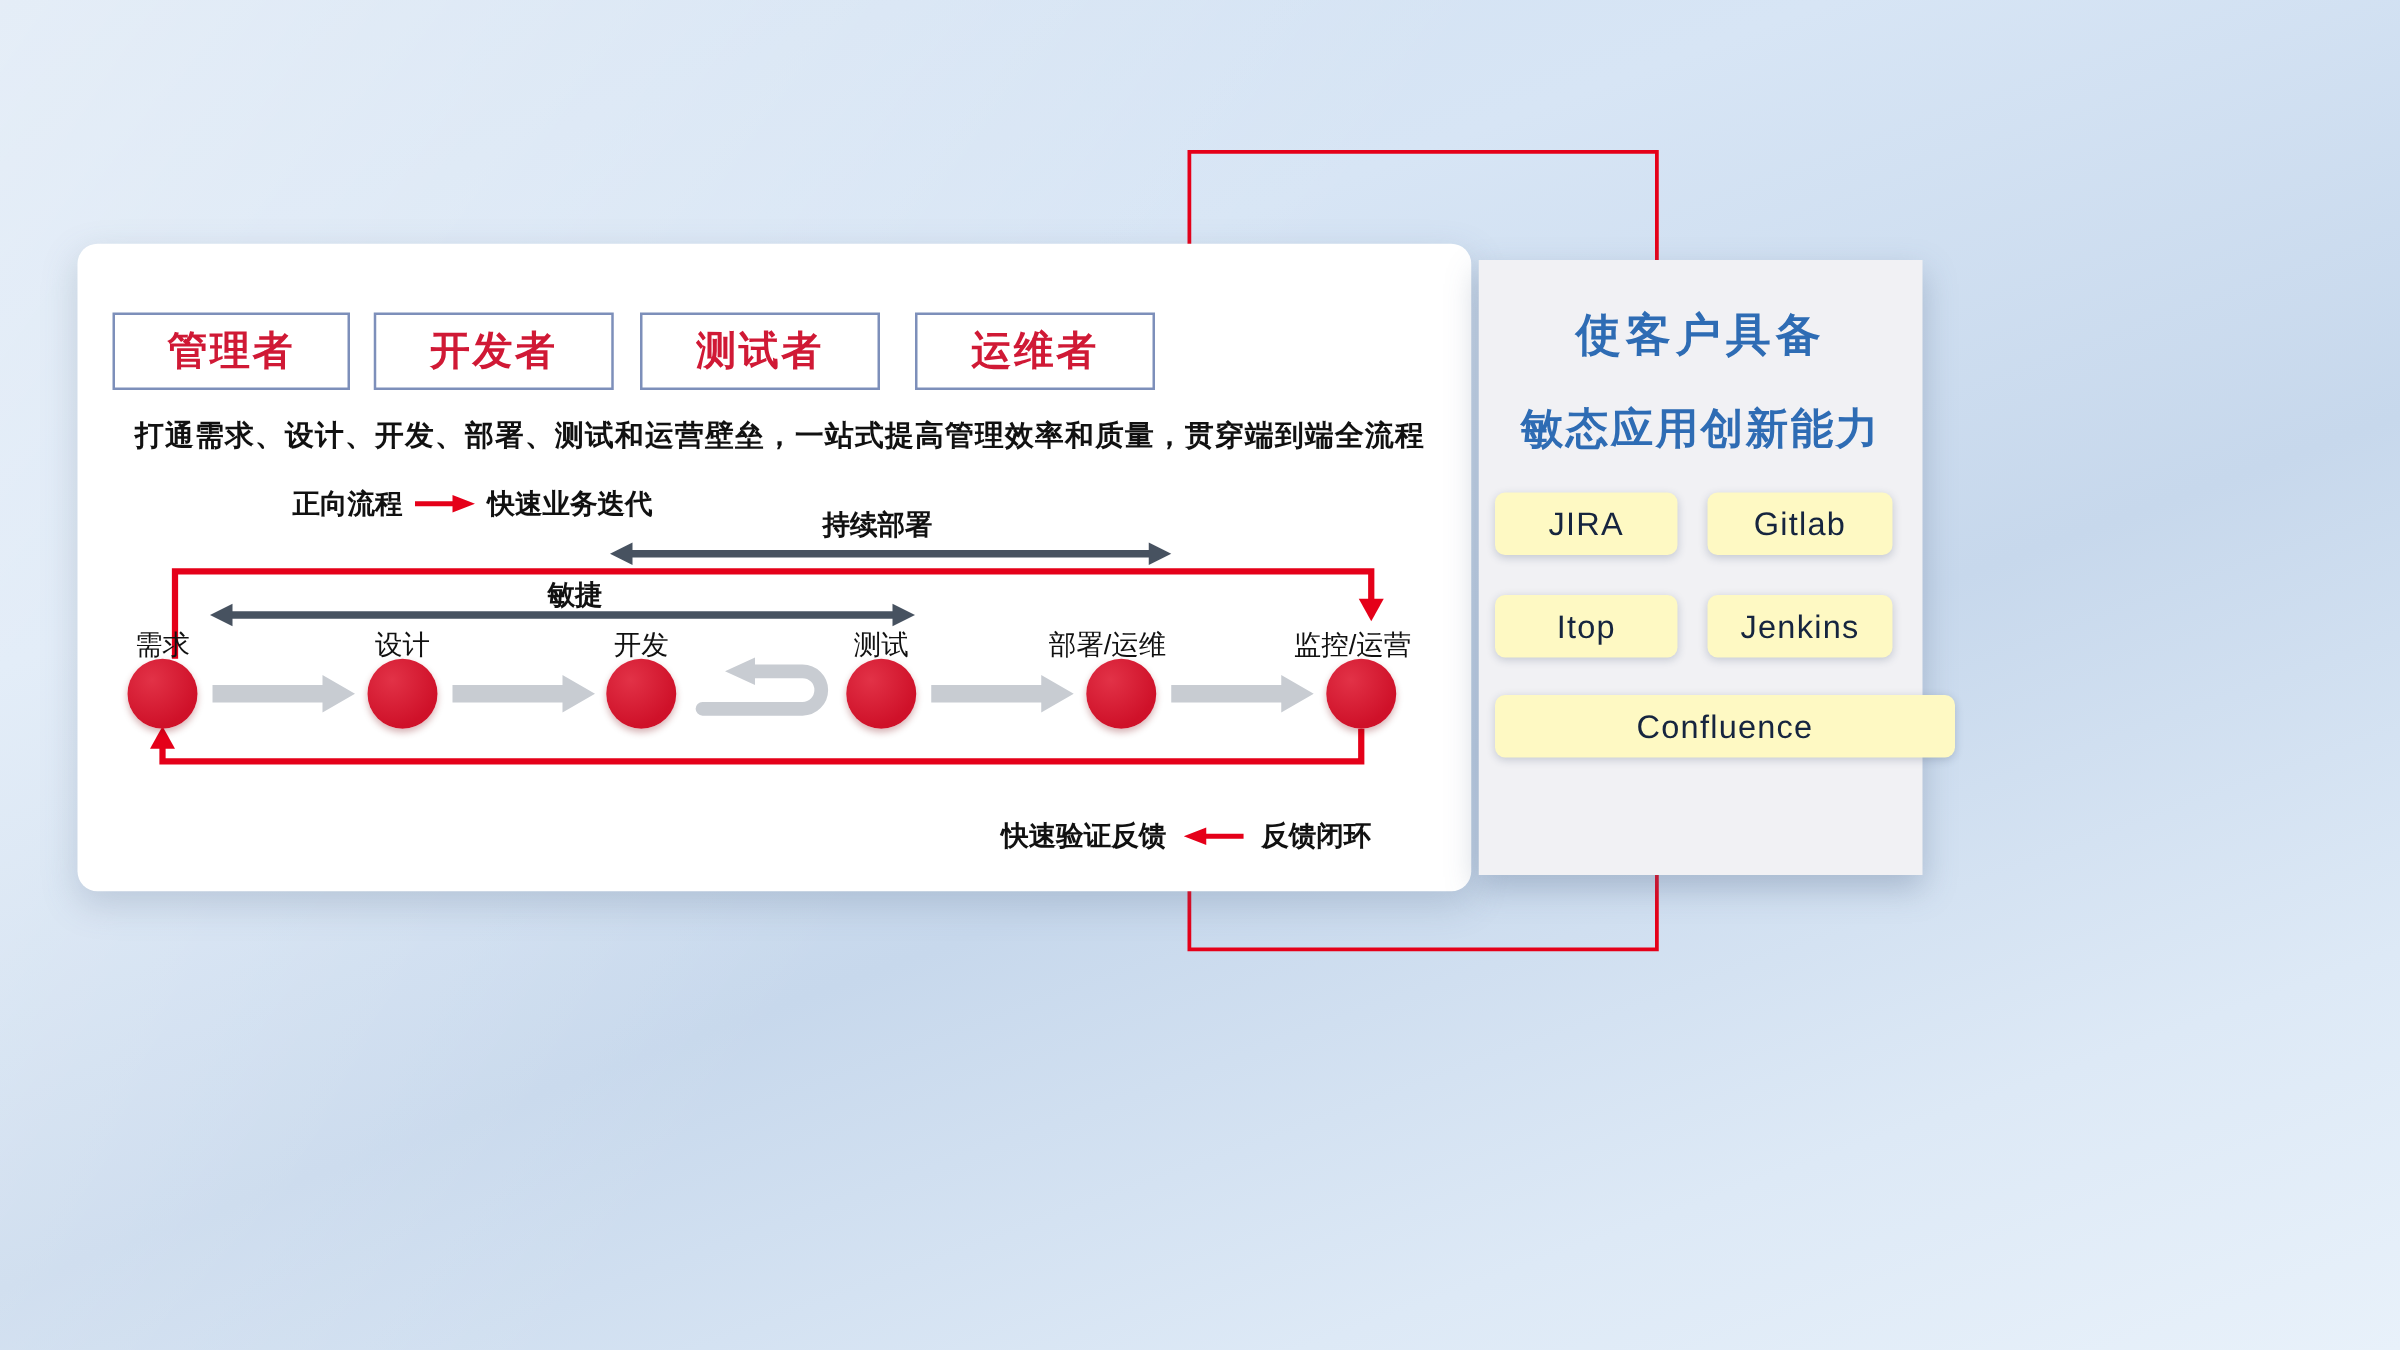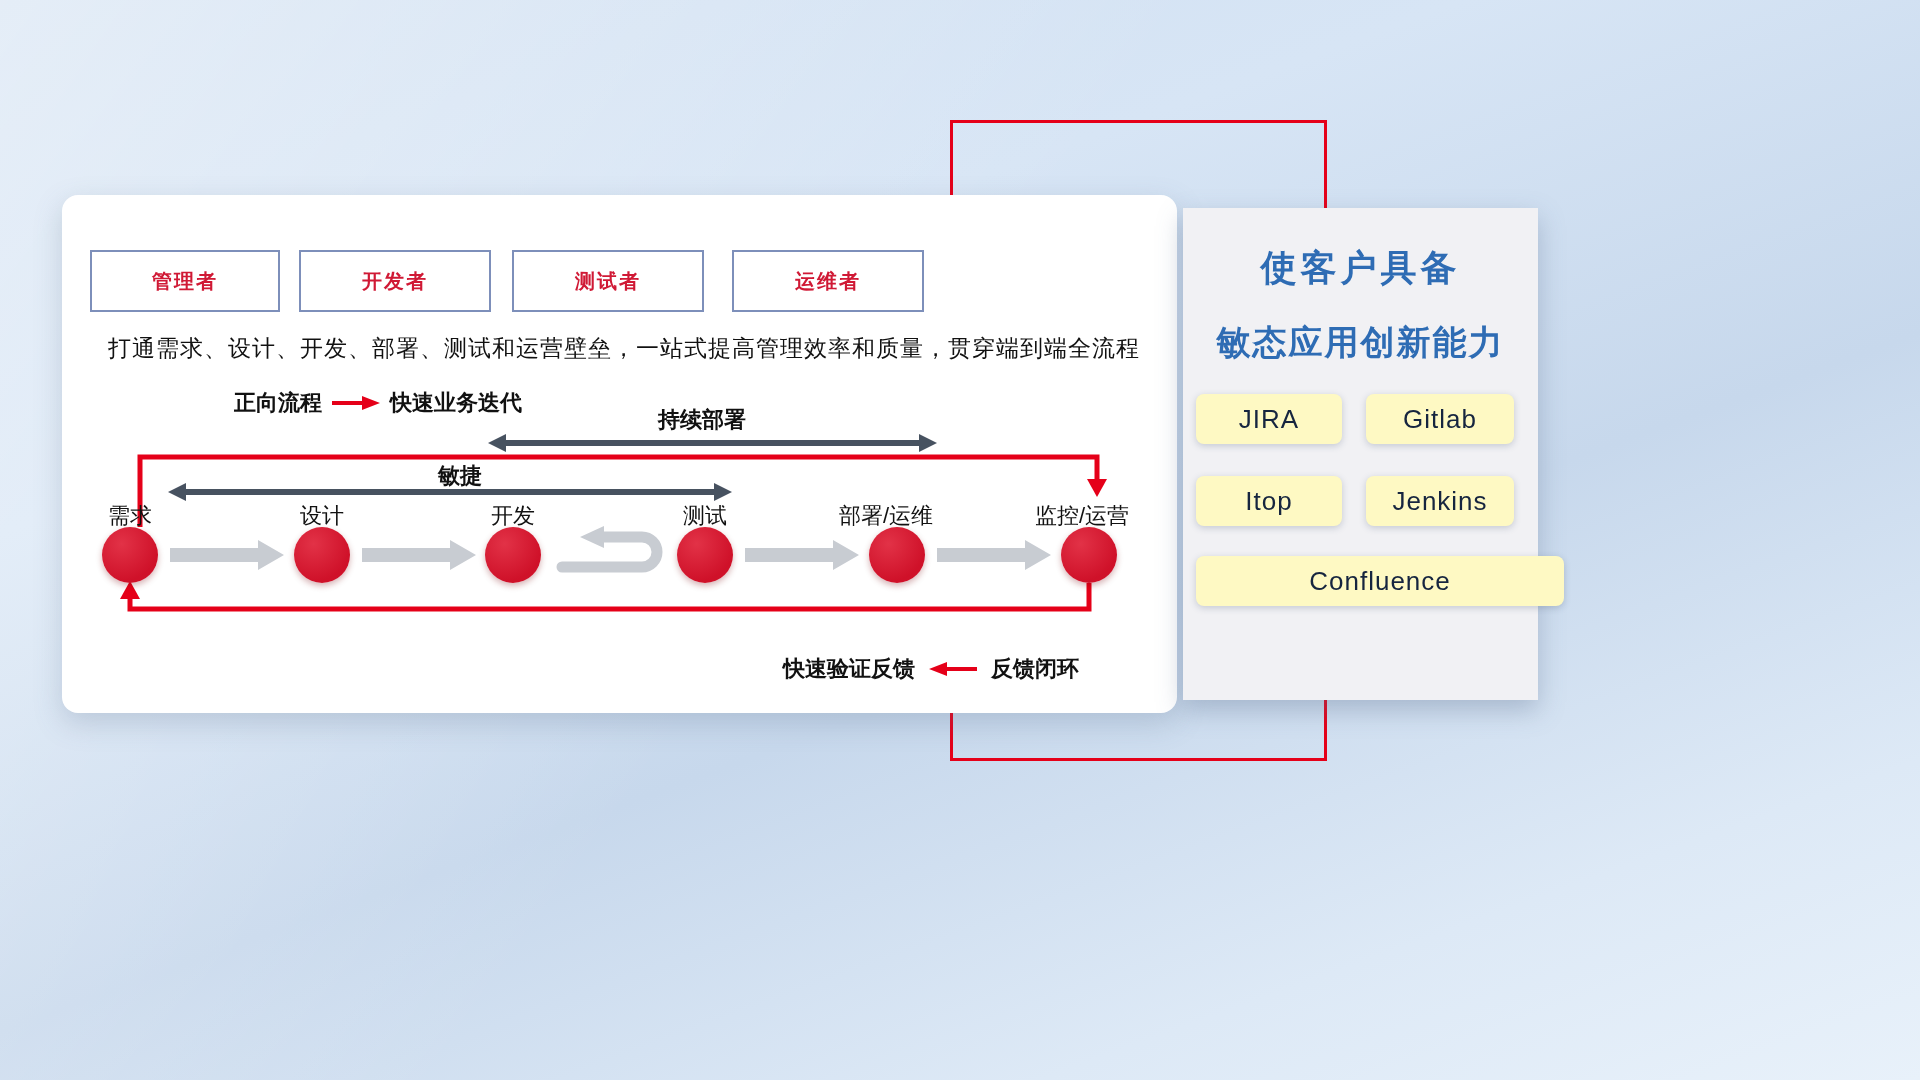--- a/index.html
+++ b/index.html
@@ -26,41 +26,41 @@
     position:absolute; left:62px; top:195px; width:1115px; height:518px;
     background:#ffffff; border-radius:16px; z-index:2;
     box-shadow:0 10px 28px rgba(90,110,140,0.25);
   }
 
   
   .role-box {
     position:absolute; top:55px; height:62px;
     border:2px solid #7d8fba; background:#fff;
     display:flex; align-items:center; justify-content:center;
-    color:#d01935; font-weight:bold; font-size:20px; letter-spacing:2px;
+    color:#d01935; font-weight:bold; font-size:32px; letter-spacing:2px;
   }
   .role-1 { left:28px;  width:190px; }
   .role-2 { left:237px; width:192px; }
   .role-3 { left:450px; width:192px; }
   .role-4 { left:670px; width:192px; }
   .role-5 { left:875px; width:194px; }
 
   .description {
     position:absolute; left:46px; top:138px; width:1040px;
-    font-size:23px; font-weight:normal; color:#111; letter-spacing:1px;
+    font-size:23px; font-weight:bold; color:#111; letter-spacing:1px;
     white-space:nowrap;
   }
 
   .legend-forward {
     position:absolute; left:172px; top:193px;
     display:flex; align-items:center; gap:10px;
     font-size:22px; font-weight:bold; color:#111;
   }
   .legend-feedback {
-    position:absolute; left:721px; top:459px;
+    position:absolute; left:739px; top:459px;
     display:flex; align-items:center; gap:14px;
     font-size:22px; font-weight:bold; color:#111;
   }
 
   .flow-label {
     position:absolute; transform:translateX(-50%);
     font-size:22px; font-weight:bold; color:#111; white-space:nowrap;
   }
   .label-cd    { left:640px; top:210px; }
   .label-agile { left:398px; top:266px; }

